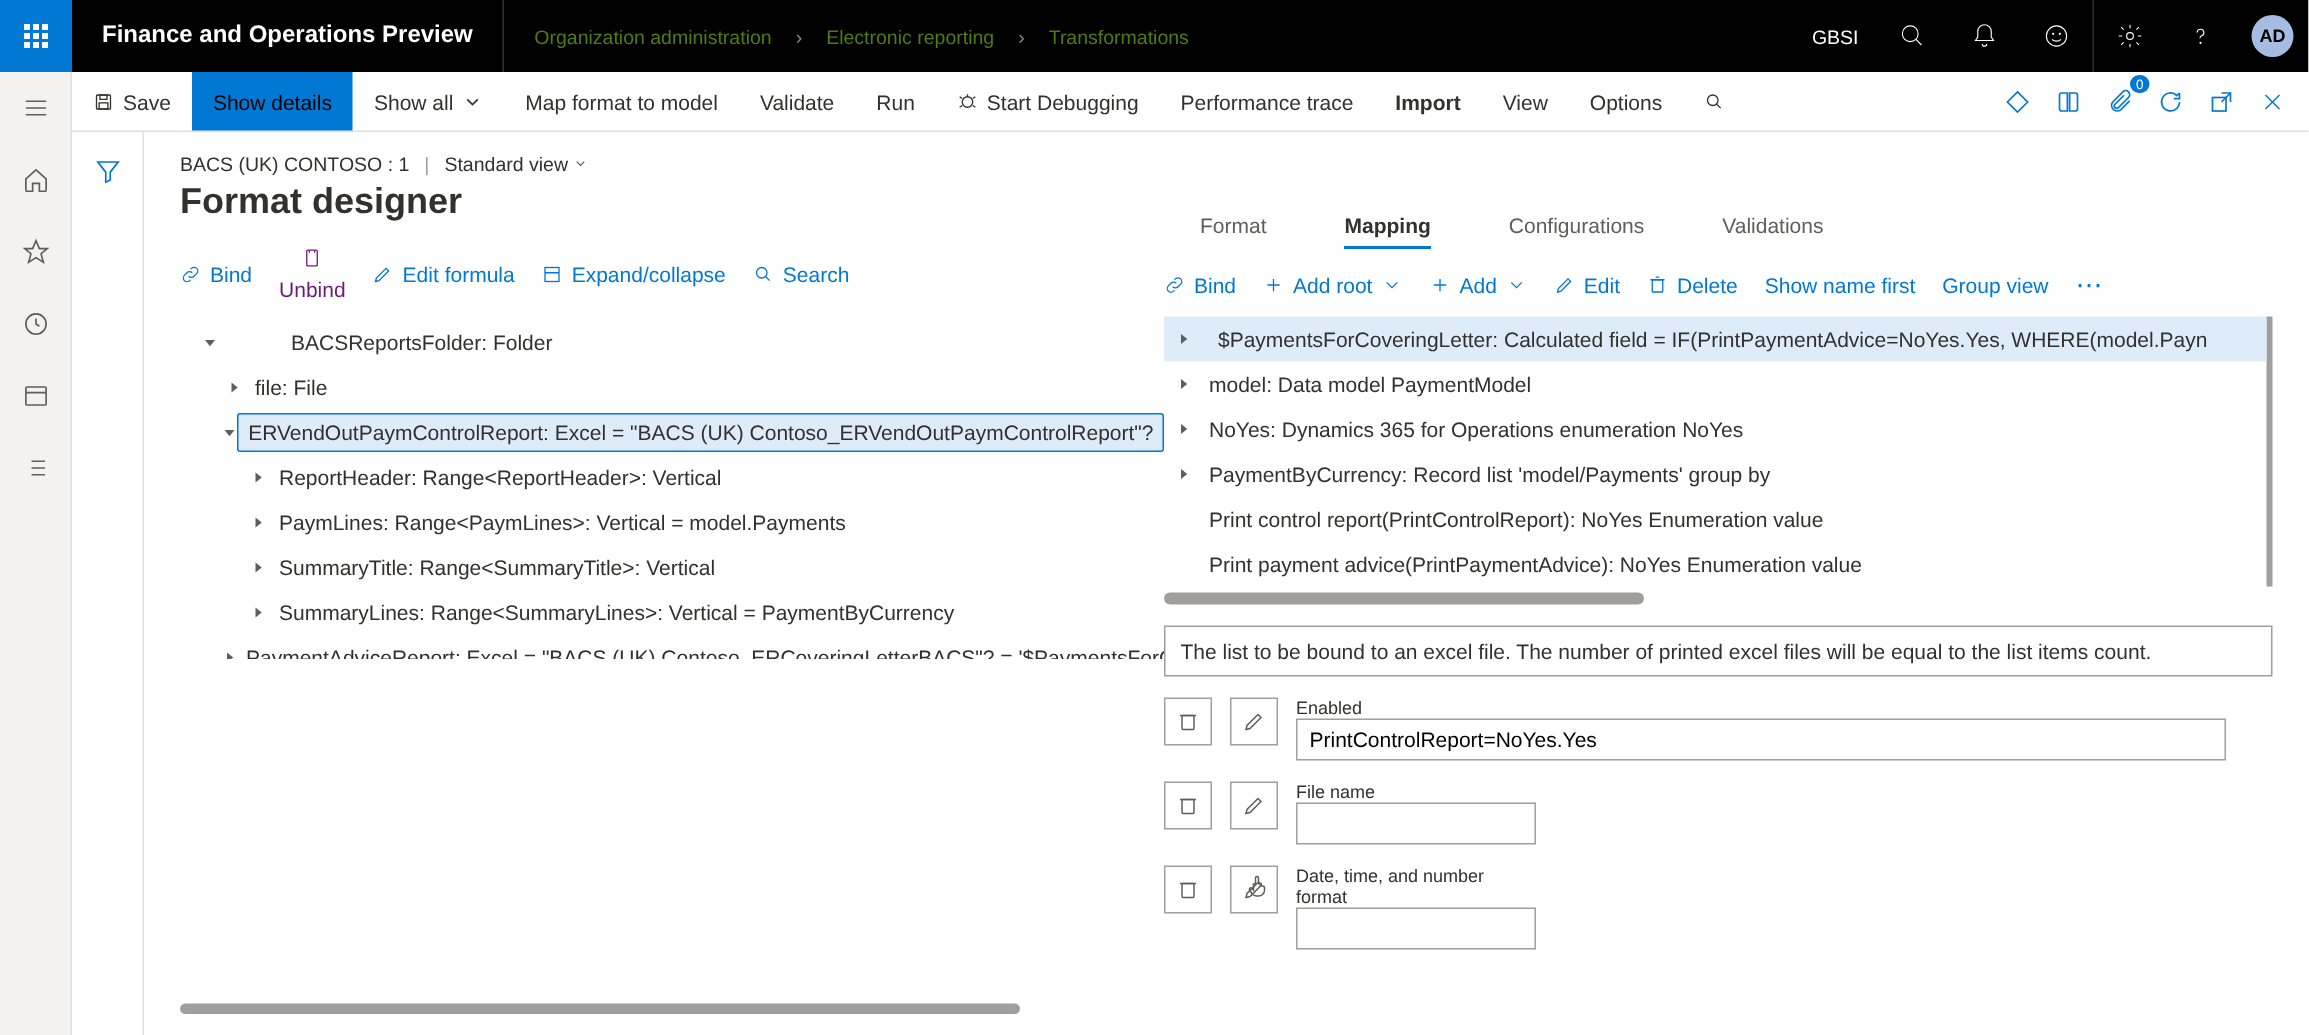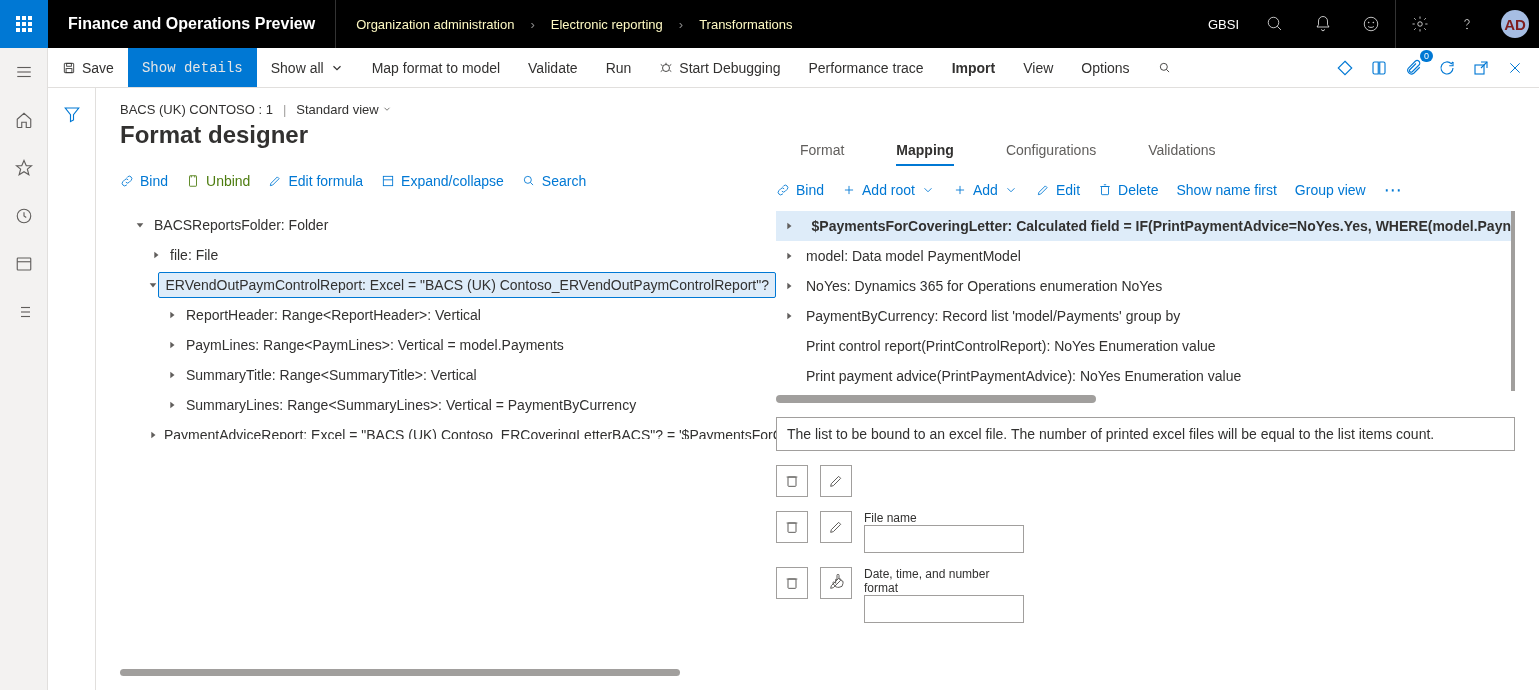--- a/index.html
+++ b/index.html
@@ -39,27 +39,27 @@
     justify-content: center;
     flex-shrink: 0;
   }
   .waffle {
     width: 16px; height: 16px;
     display: grid; grid-template-columns: repeat(3,4px); grid-template-rows: repeat(3,4px); gap: 2px;
   }
   .waffle span { background: #fff; width: 4px; height: 4px; }
   .app-title { font-size: 16px; font-weight: 600; padding: 0 20px; flex-shrink: 0; border-right: 1px solid #333; height: 100%; display: flex; align-items: center;}
   .breadcrumbs { display: flex; align-items: center; gap: 16px; padding: 0 20px; font-size: 13px; flex: 1; }
-  .breadcrumbs .crumb { color: #fef9c3; cursor: pointer; }
+  .breadcrumbs .crumb { color: #4d7c0f; cursor: pointer; }
   .breadcrumbs .sep { color: #888; }
   .top-right { display: flex; align-items: center; gap: 0; height: 100%; }
   .top-icon { width: 48px; height: 48px; display: flex; align-items: center; justify-content: center; cursor: pointer; }
   .top-icon svg { stroke: #fff; fill: none; }
   .company { padding: 0 12px; font-size: 13px; }
-  .avatar { width: 28px; height: 28px; border-radius: 50%; background: #a6bde3; color: #7f1d1d; display: flex; align-items: center; justify-content: center; font-size: 15px; font-weight: 600; margin: 0 10px; }
+  .avatar { width: 28px; height: 28px; border-radius: 50%; background: #a6bde3; color: #000000; display: flex; align-items: center; justify-content: center; font-size: 12px; font-weight: 600; margin: 0 10px; }
 
   
   .main-wrap { display: flex; height: calc(100% - 48px); }
   .left-rail {
     width: 48px;
     background: #f3f2f1;
     border-right: 1px solid var(--border);
     display: flex;
     flex-direction: column;
     align-items: center;
@@ -85,21 +85,21 @@
     padding: 0 14px;
     height: 100%;
     display: flex;
     align-items: center;
     gap: 6px;
     cursor: pointer;
     font-size: 14px;
     justify-content: flex-end;
   }
   .cmdbar .cmd svg { width: 14px; height: 14px; }
-  .cmdbar .cmd.primary { background: var(--accent); color: #e5e5e5; font-family: Liberation Mono, monospace; }
+  .cmdbar .cmd.primary { background: var(--accent); color: #000000; }
   .cmdbar .spacer { flex: 1; }
   .cmdbar .right-icons { display: flex; align-items: center; gap: 2px; padding-right: 8px; }
   .cmdbar .right-icons .ri { width: 32px; height: 32px; display: flex; align-items: center; justify-content: center; cursor: pointer; position: relative; }
   .badge { position: absolute; top: -2px; right: -4px; background: var(--accent); color: #fff; font-size: 9px; border-radius: 8px; padding: 1px 4px; }
 
   
   .workspace { display: flex; flex: 1; overflow: hidden; }
   .filter-rail { width: 48px; border-right: 1px solid var(--border); display: flex; justify-content: center; padding-top: 10px; flex-shrink: 0; }
   .page { flex: 1; display: flex; overflow: hidden; padding-left: 0; }
   .left-pane { width: 680px; padding: 14px 0 14px 24px; overflow: hidden; display: flex; flex-direction: column; }
@@ -107,52 +107,52 @@
 
   .context { font-size: 13px; color: var(--text); display: flex; align-items: center; gap: 10px; }
   .context .sep2 { color: #a19f9d; }
   .page-title { font-size: 24px; font-weight: 600; margin: 4px 0 16px; }
 
   .toolbar { display: flex; align-items: center; gap: 18px; height: 36px; }
   .toolbar .tb {
     display: flex; align-items: center; gap: 6px;
     color: var(--accent); cursor: pointer; font-size: 14px;
   }
-  .toolbar .tb.disabled { color: #4d7c0f; cursor: default; }
+  .toolbar .tb.disabled { color: #701a75; cursor: default; flex-direction: column; }
   .toolbar .tb svg { width: 14px; height: 14px; stroke: currentColor; fill: none; stroke-width: 1.5; }
 
   
   .tree { margin-top: 12px; overflow-x: auto; padding-bottom: 10px; position: relative; }
   .tree-row { display: flex; align-items: center; height: 30px; white-space: nowrap; }
   .tree-row .chev { width: 16px; display: inline-flex; justify-content: center; color: #605e5c; cursor: pointer; }
   .tree-row .chev svg { width: 10px; height: 10px; }
   .tree-row .label { padding: 4px 6px; }
   .tree-row.selected .label {
     background: var(--light-blue-bg);
     border: 1px solid var(--accent);
     border-radius: 2px;
   }
-  .indent-0 { padding-left: 12px; }
+  .indent-0 { padding-left: 12px; gap: 40px; }
   .indent-1 { padding-left: 28px; }
   .indent-2 { padding-left: 44px; }
   .hscroll { height: 8px; background: #a19f9d; border-radius: 4px; width: 560px; margin-top: 230px; margin-left: 0;}
 
   
   .tabs { display: flex; gap: 28px; border-bottom: 1px solid transparent; margin-top: 34px; }
   .tabs .tab { padding: 6px 0; cursor: pointer; color: #605e5c; font-size: 14px; margin-left: 24px; }
   .tabs .tab.active { color: var(--text); font-weight: 600; border-bottom: 2px solid var(--accent); }
 
   .right-toolbar { display: flex; align-items: center; gap: 18px; margin-top: 14px; flex-wrap: wrap; }
   .right-toolbar .tb { display: flex; align-items: center; gap: 6px; color: var(--accent); cursor: pointer; }
   .right-toolbar .tb svg { width: 14px; height: 14px; stroke: currentColor; fill: none; stroke-width: 1.5; }
   .ellipsis { color: var(--accent); font-size: 18px; cursor: pointer; line-height: 1; }
 
   .mapping-list { margin-top: 12px; border-right: 4px solid #a19f9d; padding-right: 0; position: relative; }
   .map-row { display: flex; align-items: center; height: 30px; gap: 10px; padding-left: 8px; white-space: nowrap; overflow: hidden; }
-  .map-row.selected { background: var(--light-blue-bg); font-weight: 700; gap: 16px; }
+  .map-row.selected { background: var(--light-blue-bg); font-weight: 400; gap: 16px; }
   .map-row .chev { width: 12px; color: #605e5c; }
   .map-row.noexp .chev { visibility: hidden; }
   .map-hscroll { height: 8px; background: #a19f9d; border-radius: 4px; width: 320px; margin-top: 4px; }
 
   .description-box {
     margin-top: 14px;
     border: 1px solid #a19f9d;
     padding: 8px 10px;
     font-size: 14px;
   }
@@ -603,20 +603,24 @@
               <svg viewBox="0 0 24 24">
                   <rect x="6" y="6" width="12" height="14" rx="1"></rect>
                   <line x1="4" y1="6" x2="20" y2="6"></line>
                 </svg>
             </div>
             <div class="icon-btn">
               <svg viewBox="0 0 24 24">
                   <path d="M4 20l4-1 11-11-3-3L5 16l-1 4z"></path>
                 </svg>
             </div>
+            <div class="prop-field">
+              <div class="prop-label">Enabled</div>
+              <input class="prop-input" value="PrintControlReport=NoYes.Yes" style="">
+            </div>
           </div>
 
           <div class="prop-row">
             <div class="icon-btn">
               <svg viewBox="0 0 24 24">
                   <rect x="6" y="6" width="12" height="14" rx="1"></rect>
                   <line x1="4" y1="6" x2="20" y2="6"></line>
                 </svg>
             </div>
             <div class="icon-btn">

